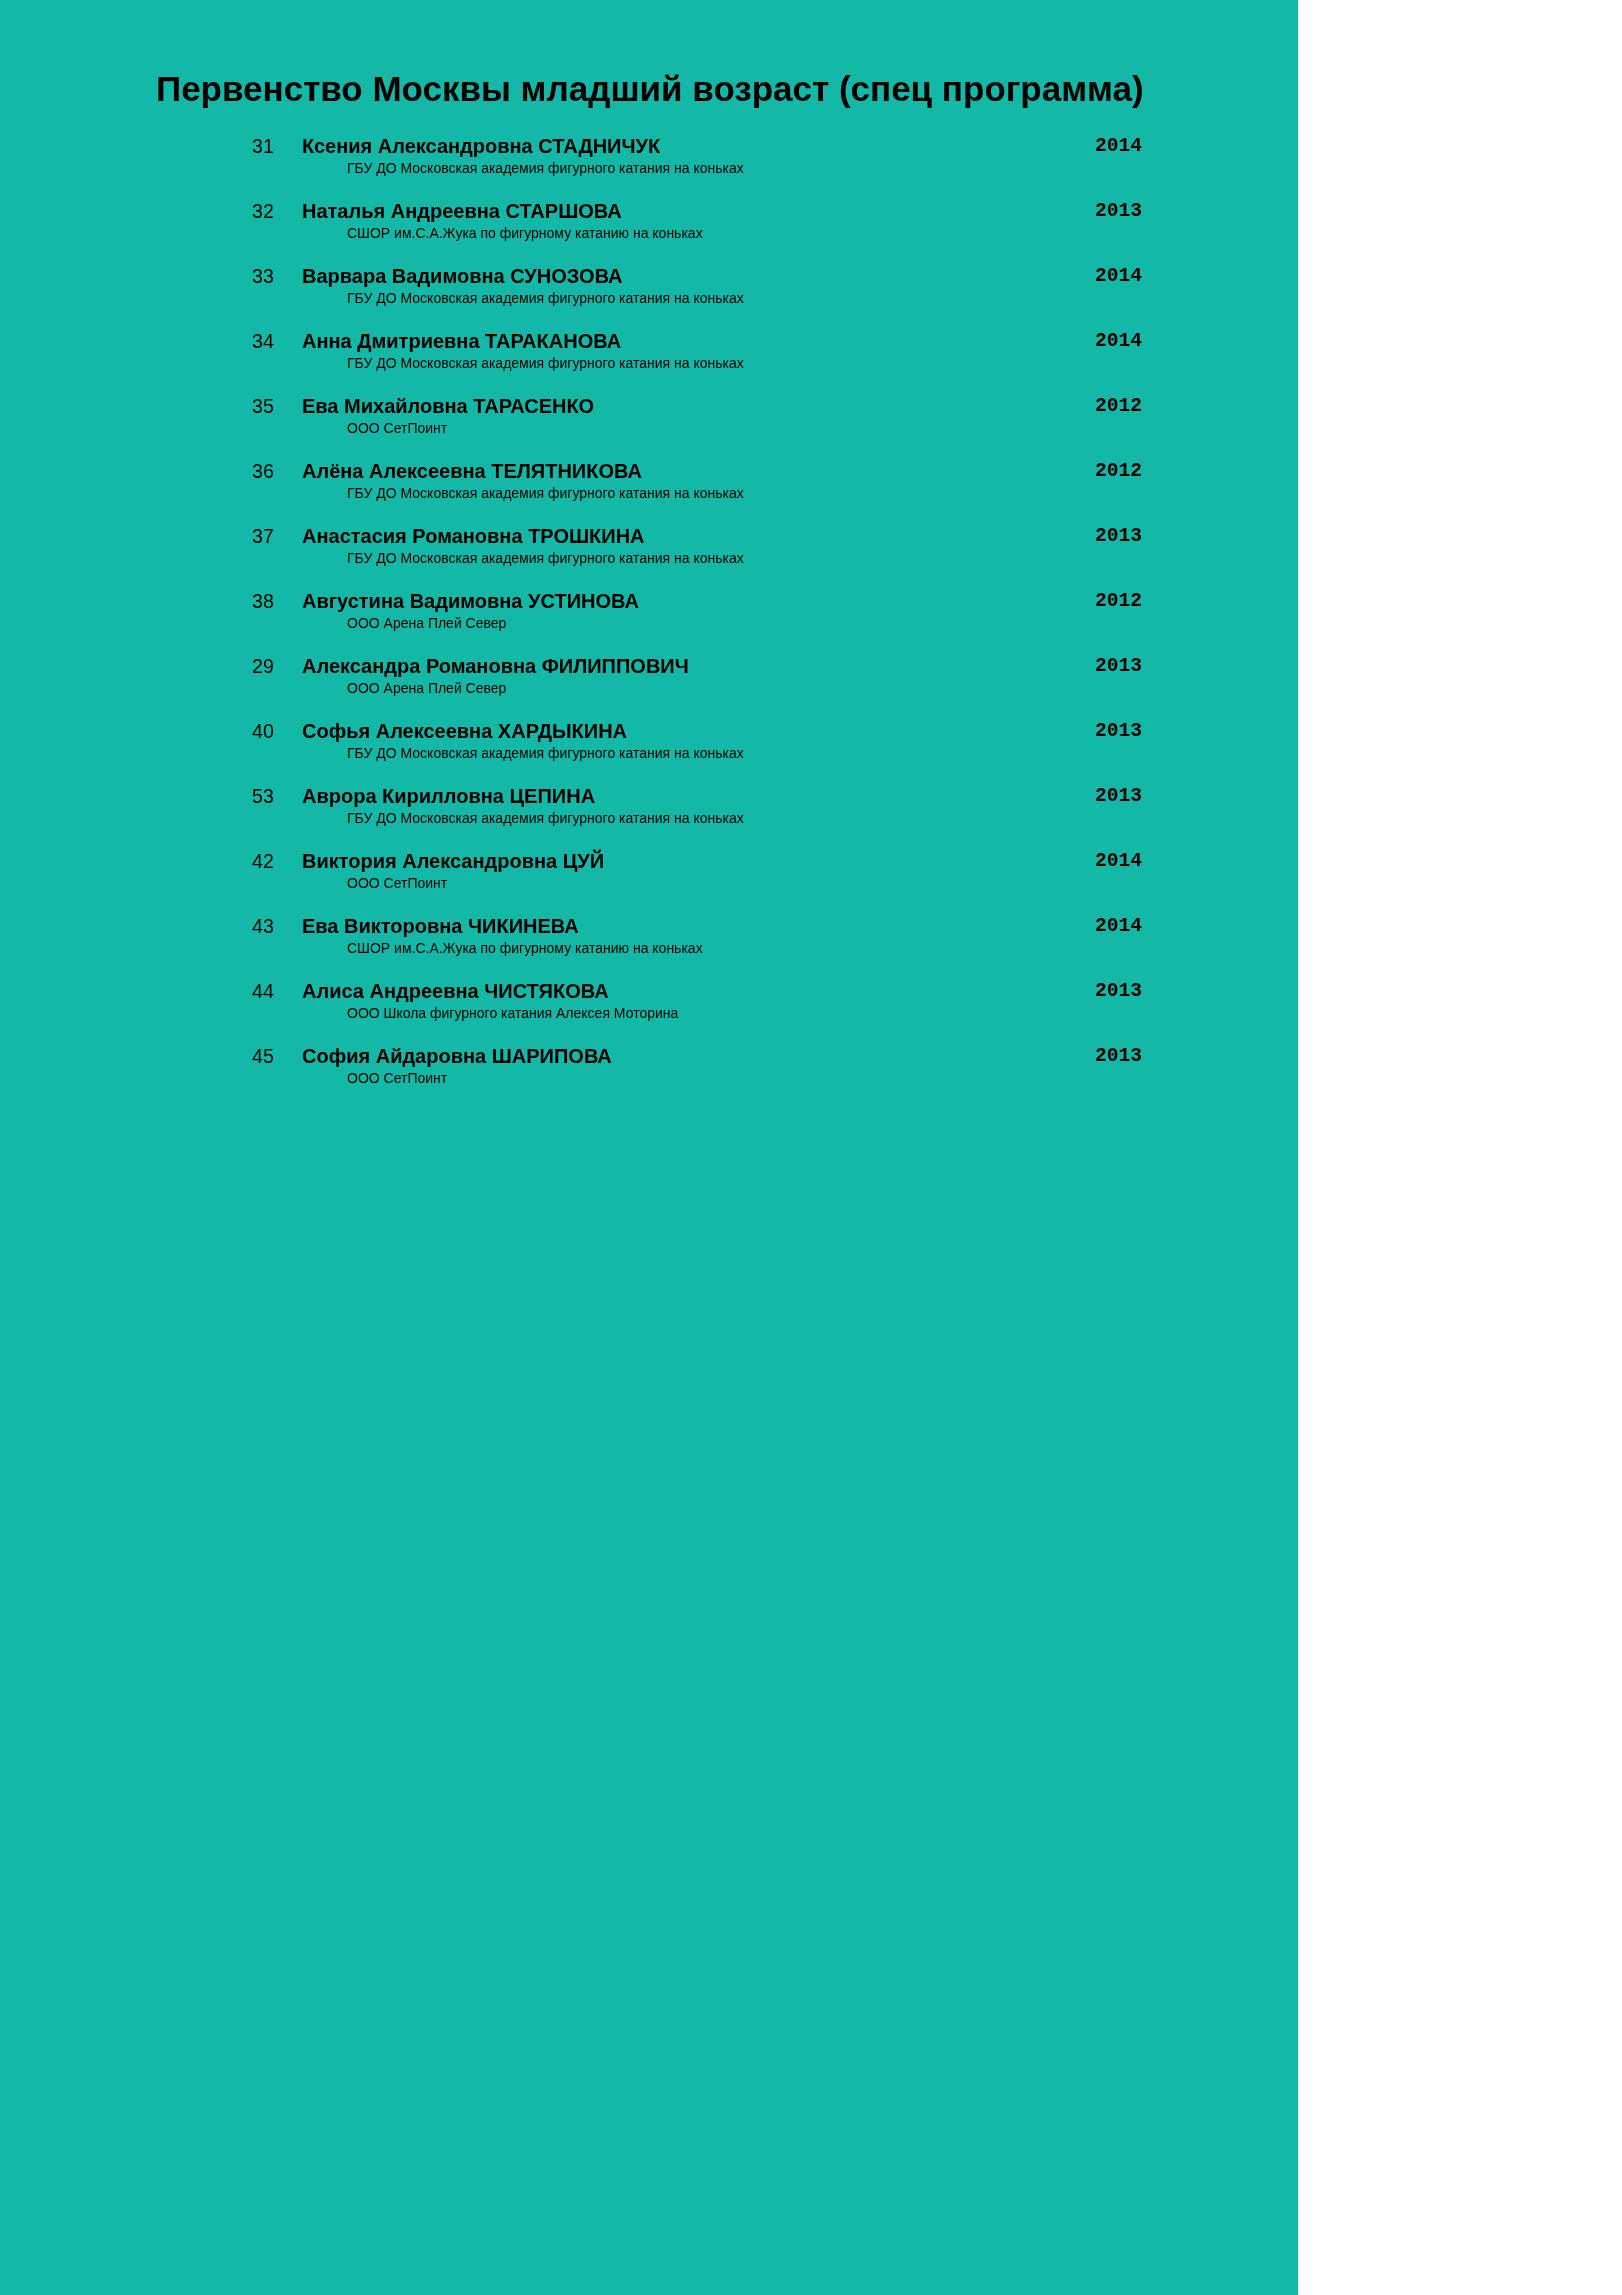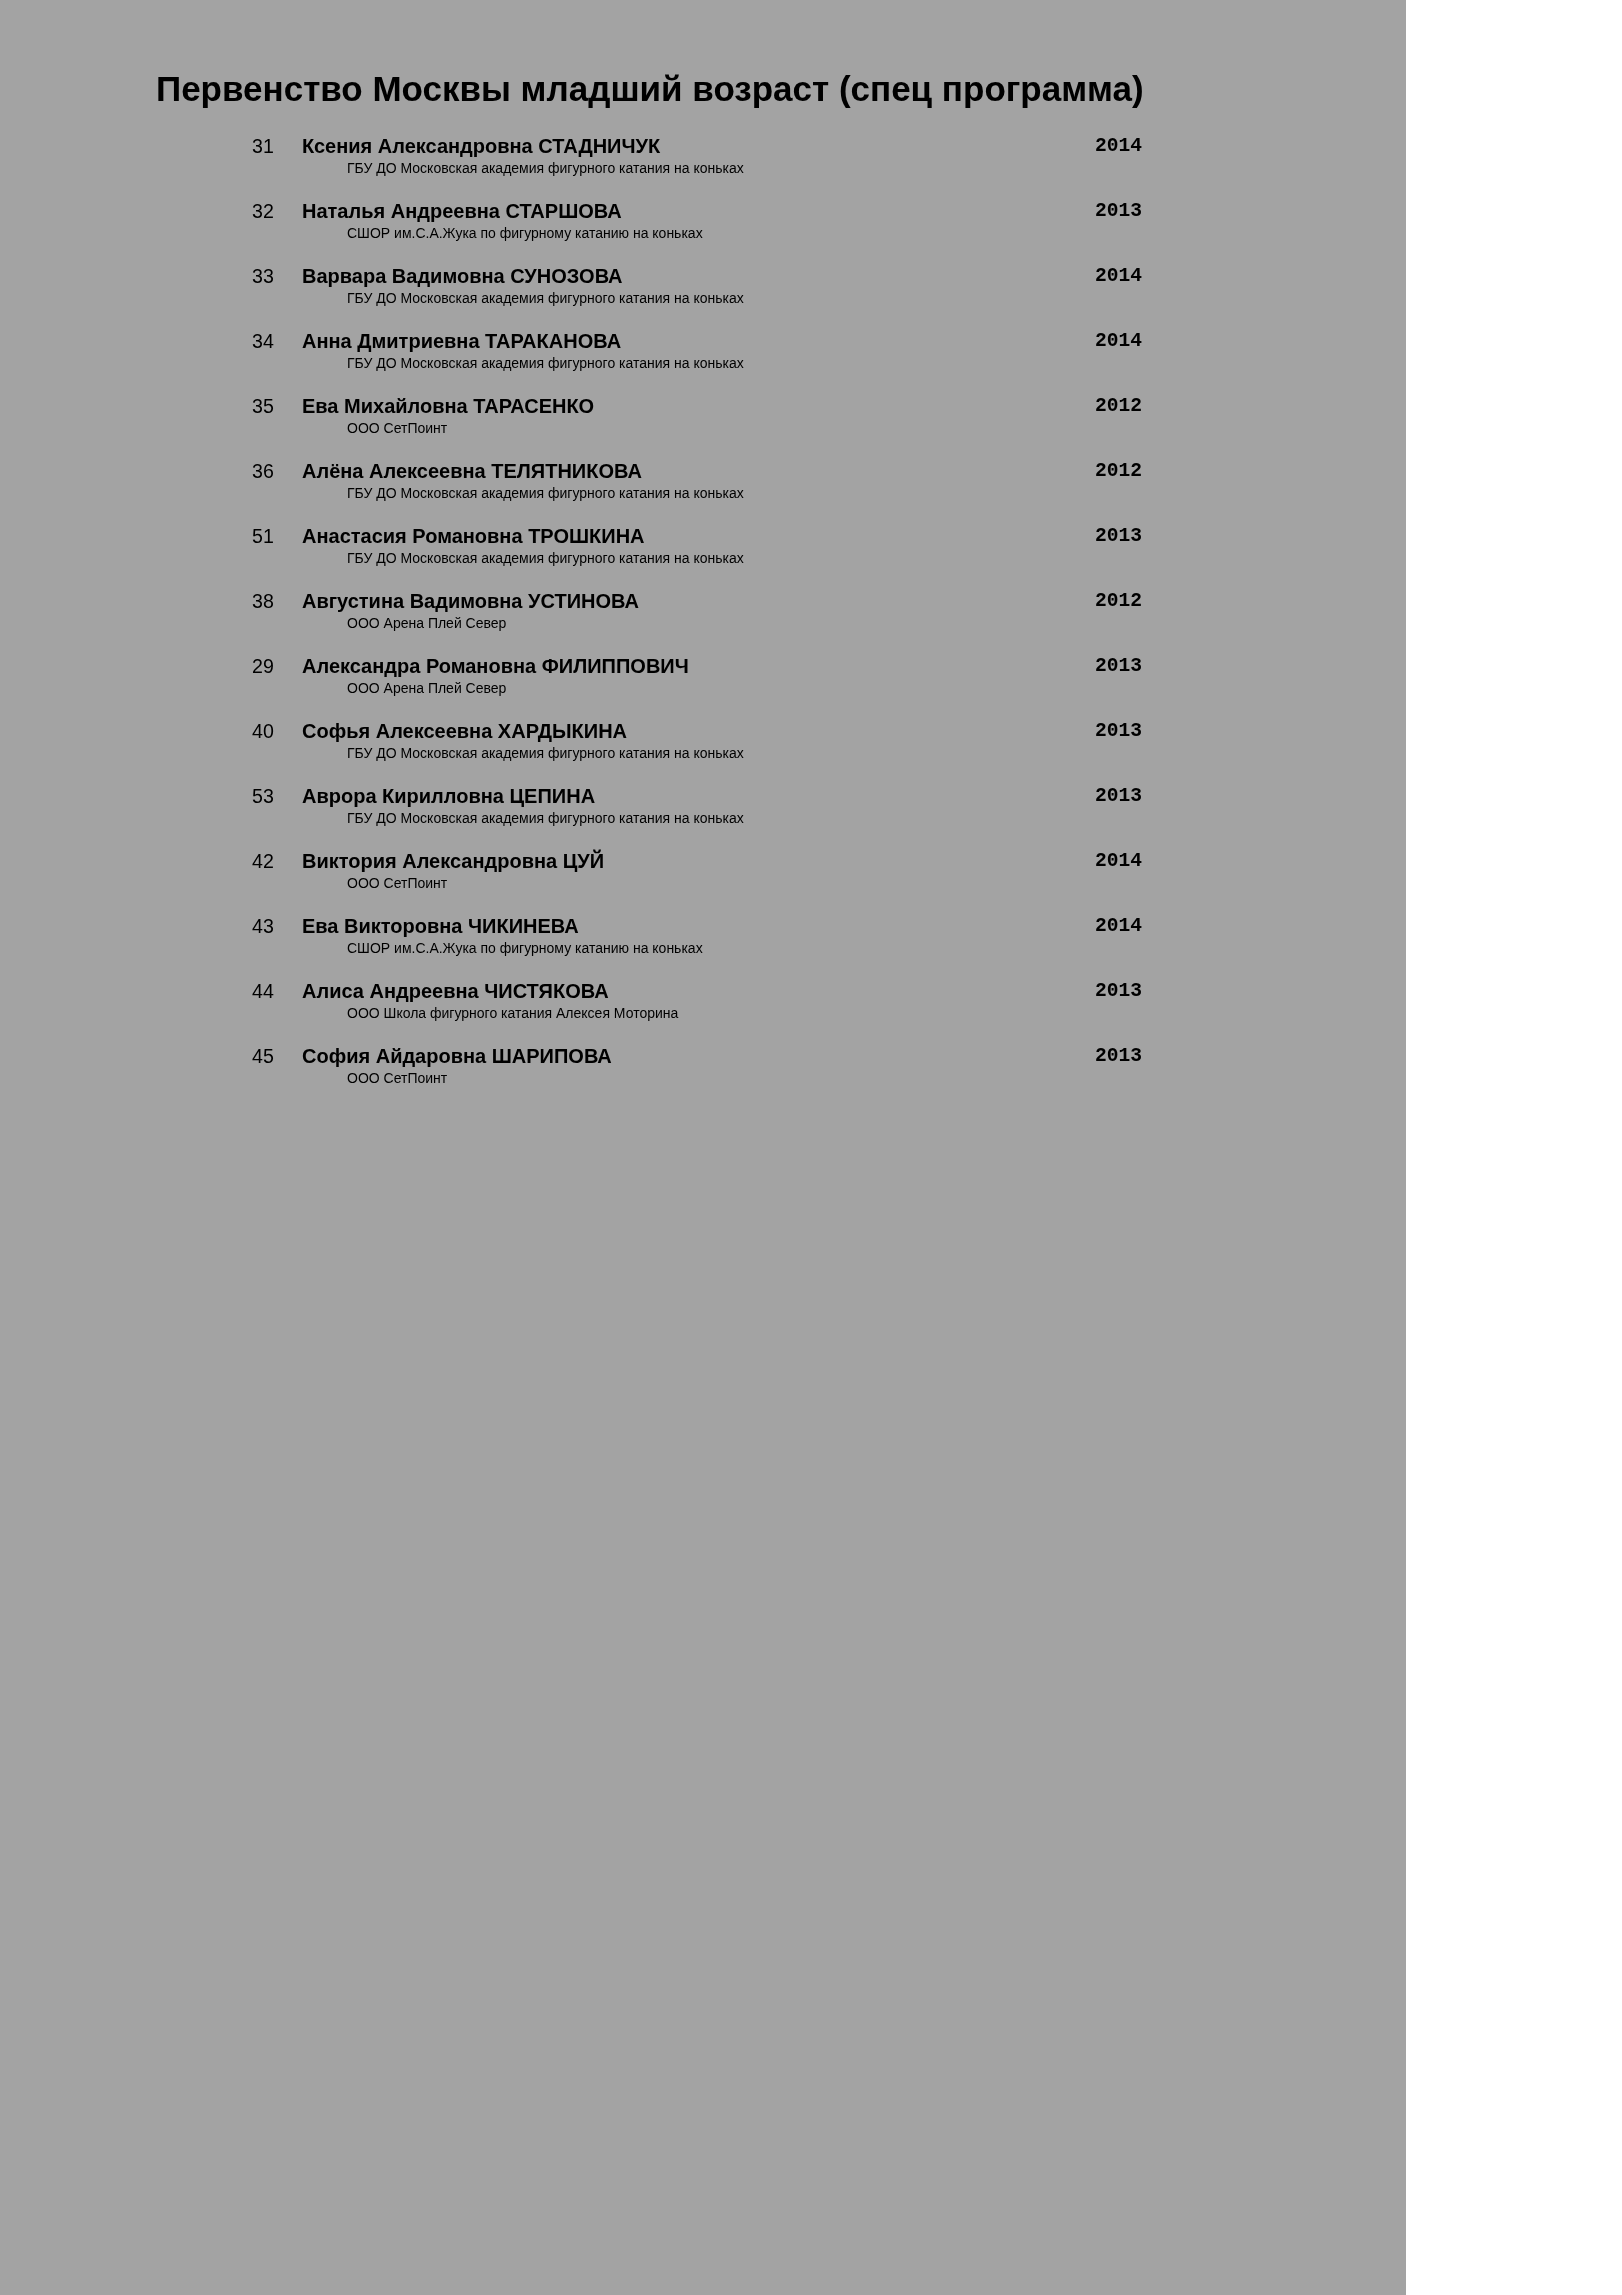--- a/index.html
+++ b/index.html
@@ -2,23 +2,23 @@
 <html lang="ru" style="font-size:10.5px"><head>
 <meta charset="utf-8">
 <style>
   html, body {
     margin: 0;
     padding: 0;
     background: #ffffff;
   }
   .page {
     position: relative;
-    width: 1406px;
+    width: 1298px;
     height: 2295px;
-    background: #a3a3a3;
+    background: #14b8a6;
     color: #000000;
     font-family: "Liberation Sans", sans-serif;
     overflow: hidden;
   }
   .title {
     position: absolute;
     left: 156px;
     top: 69px;
     margin: 0;
     font-size: 35px;
@@ -112,21 +112,21 @@
   </div>
 
   <div class="entry">
     <span class="num">36</span>
     <span class="name">Алёна Алексеевна ТЕЛЯТНИКОВА</span>
     <span class="year">2012</span>
     <span class="club">ГБУ ДО Московская академия фигурного катания на коньках</span>
   </div>
 
   <div class="entry">
-    <span class="num">51</span>
+    <span class="num">37</span>
     <span class="name">Анастасия Романовна ТРОШКИНА</span>
     <span class="year">2013</span>
     <span class="club">ГБУ ДО Московская академия фигурного катания на коньках</span>
   </div>
 
   <div class="entry">
     <span class="num">38</span>
     <span class="name">Августина Вадимовна УСТИНОВА</span>
     <span class="year">2012</span>
     <span class="club">ООО Арена Плей Север</span>

